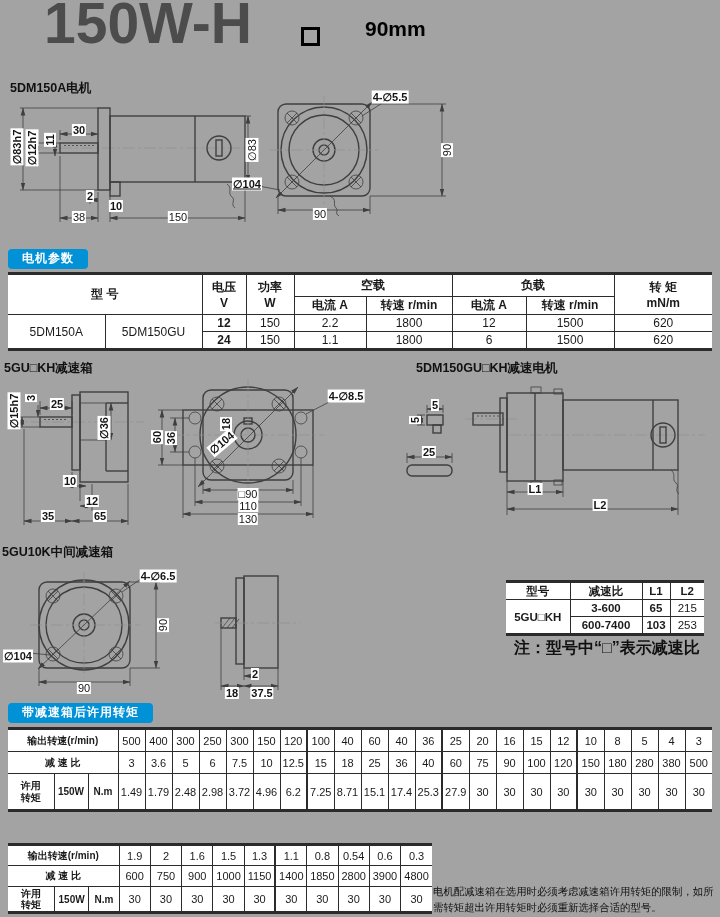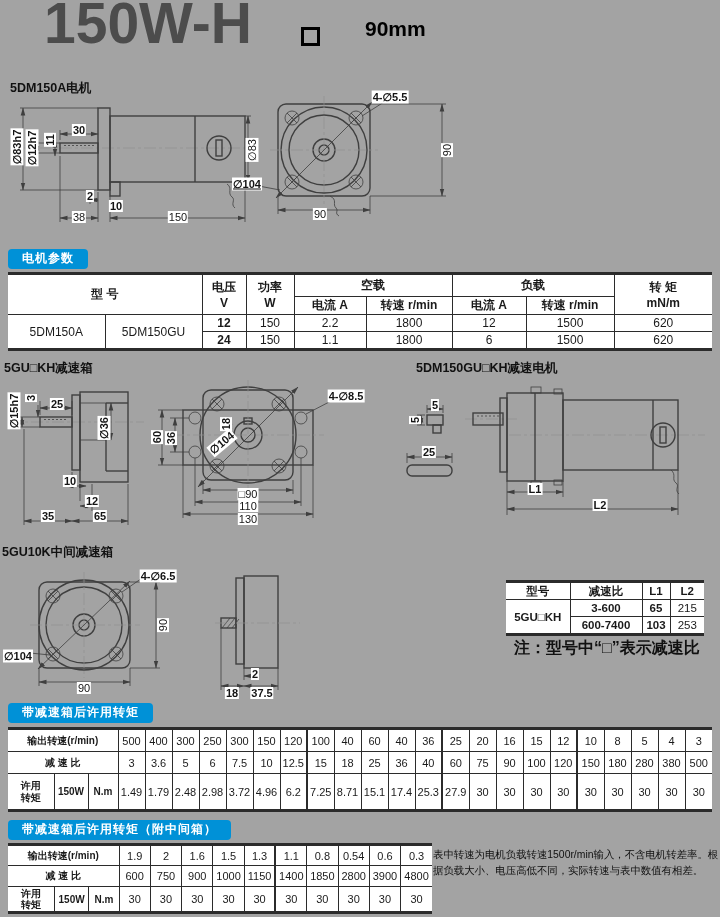--- a/index.html
+++ b/index.html
@@ -494,21 +494,20 @@
             <td data-i="17">30</td>
             <td data-i="18">30</td>
             <td data-i="19">30</td>
             <td data-i="20">30</td>
             <td data-i="21">30</td>
       </tr>
     </tbody>
       </table>
   </div>
 
-  <div class="badge" style="left:8px;top:820px;">带减速箱后许用转矩（附中间箱）</div>
   <div class="twrap" style="left:8px;top:843px;width:424px;">
     <table class="tq tq2">
       <colgroup>
         <col style="width:46px">
           <col style="width:34px">
           <col style="width:30px">
         <col span="10" style="width:31px">
       </colgroup>
       <tbody>
           <tr>
@@ -549,15 +548,15 @@
             <td data-i="5">30</td>
             <td data-i="6">30</td>
             <td data-i="7">30</td>
             <td data-i="8">30</td>
             <td data-i="9">30</td>
       </tr>
     </tbody>
       </table>
   </div>
 
-  <div class="note" style="left:433px;top:847px;">表中转速为电机负载转速1500r/min输入，不含电机转差率。根据负载大小、电压高低不同，实际转速与表中数值有相差。</div>
+  <div class="note" style="left:433px;top:884px;">电机配减速箱在选用时必须考虑减速箱许用转矩的限制，如所需转矩超出许用转矩时必须重新选择合适的型号。</div>
 
 </div>
 
 </body></html>

